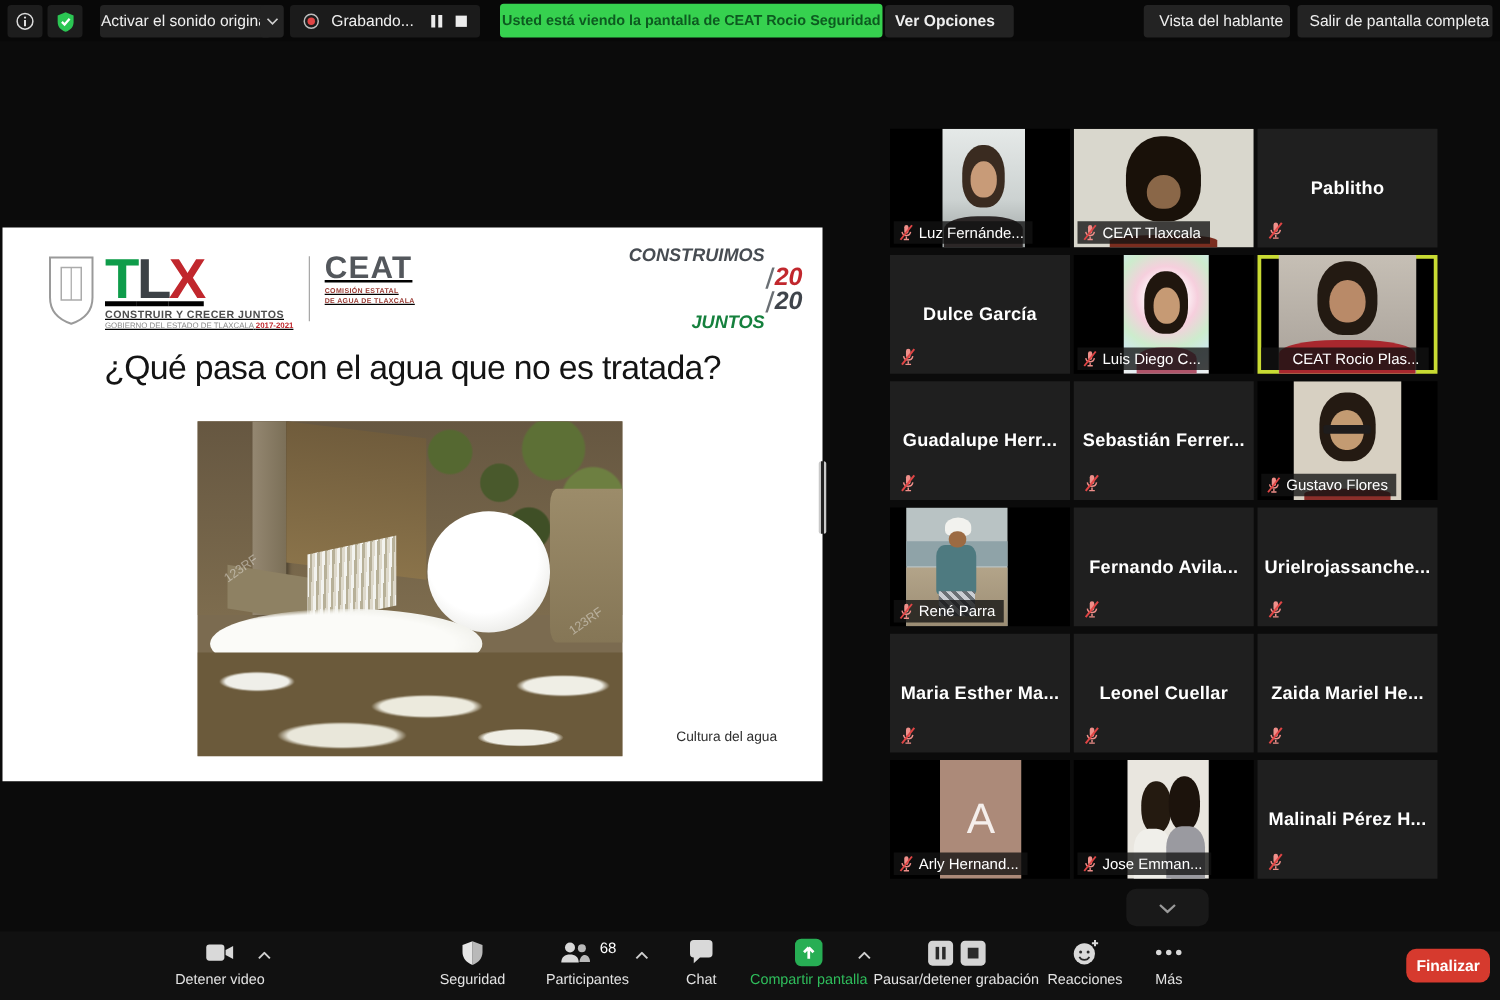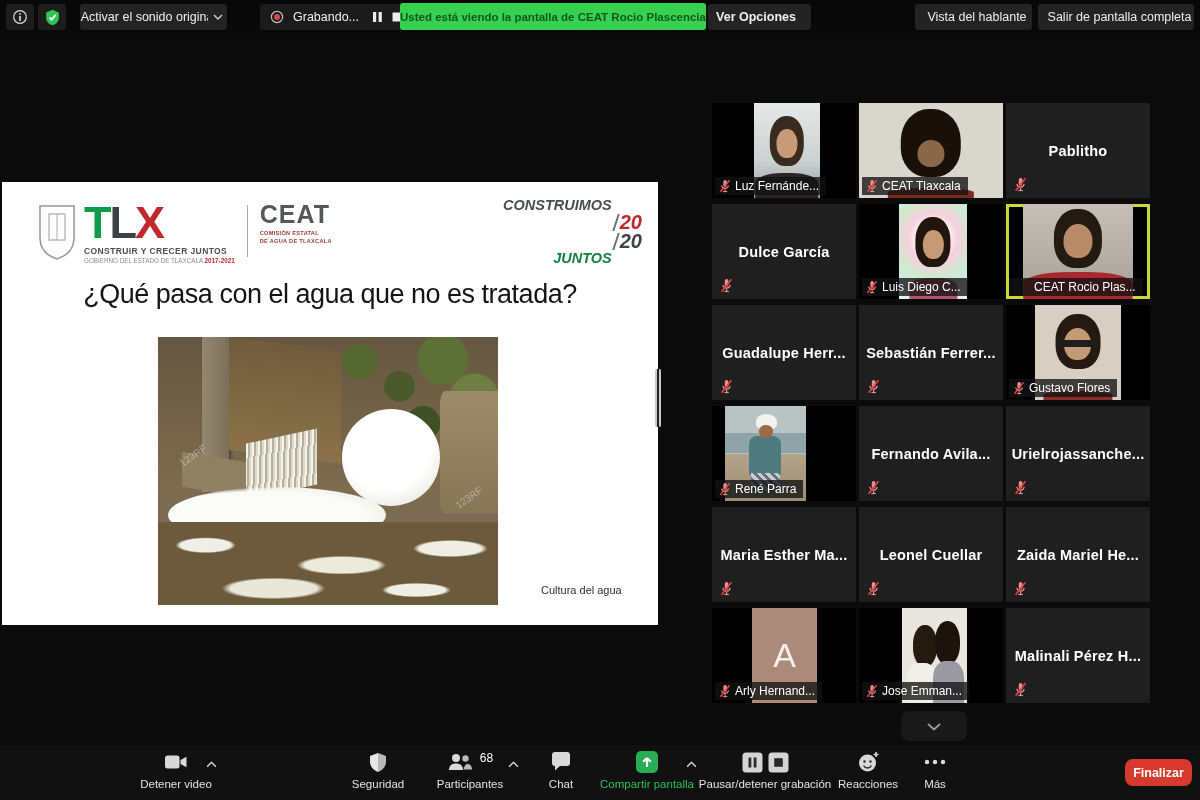--- a/index.html
+++ b/index.html
@@ -7,31 +7,31 @@
               font-family:"Liberation Sans", sans-serif; }
 
   
   .topbar { position:absolute; left:0; top:0; width:1200px; height:33px; background:#080808; }
   .tb-btn { position:absolute; top:4px; height:26px; background:#232323; color:#efefef;
             display:flex; align-items:center; justify-content:center; border-radius:3px;
             font-size:12.5px; gap:7px; padding:0 10px; white-space:nowrap; }
   .sq-btn { position:absolute; top:4px; width:28px; height:26px; background:#1d1d1d;
             border-radius:3px; display:flex; align-items:center; justify-content:center; }
   .rec-panel { position:absolute; left:232px; top:4px; width:152px; height:26px; background:#1b1b1b;
-               border-radius:3px; display:flex; align-items:center; padding:0 10px; gap:9px;margin-left:28px; }
+               border-radius:3px; display:flex; align-items:center; padding:0 10px; gap:9px; }
   .rec-label { color:#f0f0f0; font-size:12.5px; flex:1; }
   .banner { position:absolute; left:400px; top:3px; width:306px; height:27px; background:#36d14f;
             color:#0d5a20; font-weight:bold; font-size:11.5px; display:flex; align-items:center;
             justify-content:center; border-radius:3px; }
   .caret-box { position:absolute; left:208px; top:4px; width:19px; height:26px; background:#232323;
                border-radius:3px; display:flex; align-items:center; justify-content:center; }
 
   
   .slide { position:absolute; left:2px; top:182px; width:656px; height:443px; background:#ffffff; }
-  .slide-logos { position:absolute; left:34px; top:20px; display:flex; align-items:flex-start; }
+  .slide-logos { position:absolute; left:34px; top:20px; display:flex; align-items:flex-start;text-decoration:underline; }
   .tlx-letters { font-size:45px; font-weight:900; letter-spacing:-2px; line-height:0.95; }
   .tlx-letters .t { color:#0e9c4a; } .tlx-letters .l { color:#3c4146; } .tlx-letters .x { color:#c1272d; }
   .tlx-tag { font-size:8.5px; font-weight:bold; color:#4e4e4e; letter-spacing:.4px; margin-top:1px; }
   .tlx-sub { font-size:6.3px; color:#8b8b8b; margin-top:1px; }
   .tlx-sub .yrs { color:#c1272d; font-weight:bold; }
   .logo-sep { width:1px; height:52px; background:#a8a8a8; margin:3px 12px 0 12px; }
   .ceat-name { font-size:25px; font-weight:bold; color:#53575c; letter-spacing:1px; line-height:1; }
   .ceat-desc { font-size:5.6px; color:#9a3b34; font-weight:bold; line-height:1.35; margin-top:3px; letter-spacing:.3px; }
 
   .cj { position:absolute; right:16px; top:15px; display:flex; align-items:center; }
@@ -209,21 +209,21 @@
     <span class="rec-label">Grabando...</span>
     <svg width="11" height="12" viewBox="0 0 11 12">
       <rect x="1" y="1" width="3.2" height="10" fill="#ececec"></rect>
         <rect x="6.6" y="1" width="3.2" height="10" fill="#ececec"></rect>
     </svg>
     <svg width="10" height="10" viewBox="0 0 10 10">
       <rect x="0.5" y="0.5" width="9" height="9" fill="#ececec"></rect>
     </svg>
   </div>
   <div class="banner">
-    <span>Usted está viendo la pantalla de CEAT Rocio Plascencia</span>
+    <span>Usted está viendo la pantalla de CEAT Rocio Seguridad</span>
   </div>
   <div class="tb-btn" style="left:708px; width:103px; font-weight:bold;">
     <span>Ver Opciones</span>
     <svg width="9" height="6" viewBox="0 0 10 6" style="transform:rotate(180deg)">
         <use href="#i-caret-up"></use>
       </svg>
   </div>
   <div class="tb-btn" style="left:915px; width:117px">
     <svg width="15" height="13" viewBox="0 0 16 14">
       <rect x="0" y="0" width="4" height="3.4" fill="#e6e6e6"></rect>

